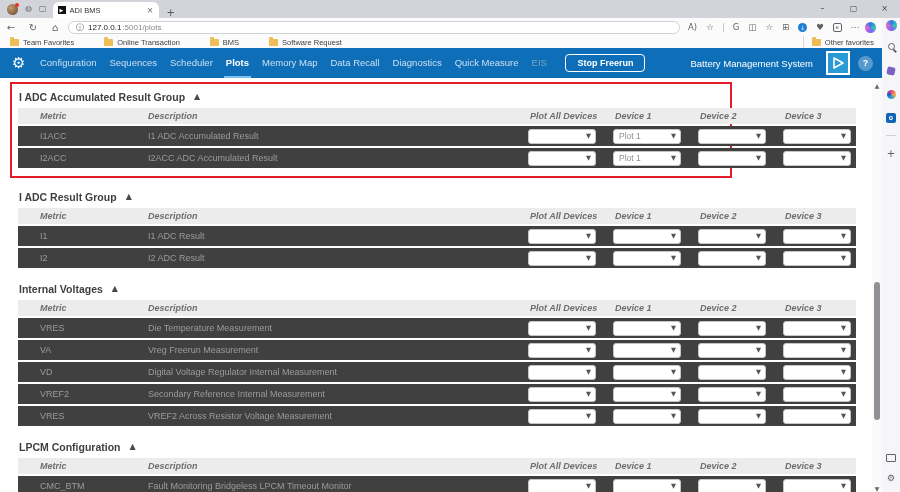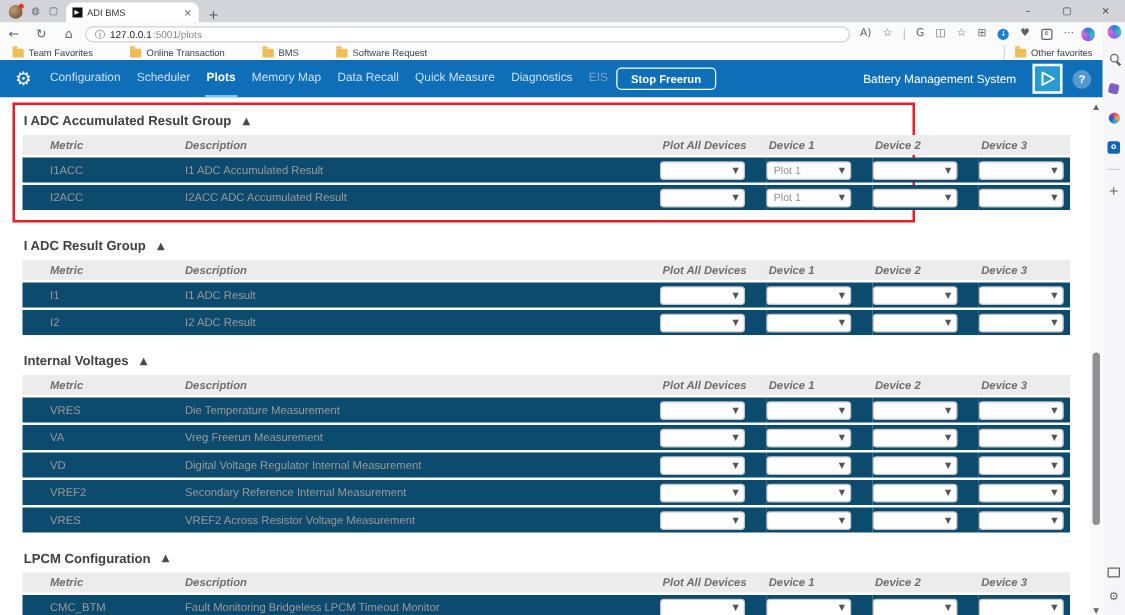--- a/index.html
+++ b/index.html
@@ -77,41 +77,41 @@
   .appnav { position:absolute; top:48px; left:0; width:882px; height:30px; background:#0e6eb8;
             display:flex; align-items:center; padding-left:12px; }
   .gear { color:#fff; font-size:15px; line-height:15px; margin-right:8px; }
   .nav-items { display:flex; align-items:center; height:30px;text-align:center; }
   .nav-item { color:rgba(255,255,255,0.78); font-size:9.5px; padding:0 6.5px; height:30px;
               line-height:30px; position:relative; white-space:nowrap; }
   .nav-item.active { color:#fff; font-weight:bold; }
   .nav-item.active::after { content:''; position:absolute; left:5px; right:5px; bottom:0;
                             height:2px; background:#7cc3ef; }
   .nav-item.disabled { color:rgba(255,228,196,0.45); }
-  .stop-btn { margin-left:0; border:1.5px solid #fff; border-radius:4px; background:transparent;
+  .stop-btn { margin-left:12px; border:1.5px solid #fff; border-radius:4px; background:transparent;
               color:#fff; font-weight:bold; font-size:9px; padding:3px 11px;
               font-family:"Liberation Sans", sans-serif; }
   .brand { margin-left:auto; color:#fff; font-size:9.5px; white-space:nowrap; }
   .play-btn { width:24px; height:24px; background:#2a9ad4; border:2px solid #fff; margin-left:13px;
               display:flex; align-items:center; justify-content:center; }
   .help-btn { width:15px; height:15px; border-radius:50%; background:rgba(255,255,255,0.3); color:#fff;
               font-size:9px; font-weight:bold; line-height:15px; text-align:center; margin:0 9px 0 8px; }
 
   
   .page { position:absolute; top:78px; left:0; width:882px; height:414px; background:#fff;
           overflow:hidden; padding-top:4px; }
   .group { width:838px; margin:10px 0 0 18px; }
   .group.highlight { width:722px; margin:0 0 0 10px; border:2px solid #e31e26; padding:4px 6px 6px 6px; }
   .group-title { height:18px; display:flex; align-items:center; gap:9px; padding-left:1px; }
   .group-title .gt-text { font-size:10.5px; font-weight:bold; color:#3f3f3f; white-space:nowrap; }
   .collapse { font-size:8px; color:#4a4a4a; line-height:8px; }
   table.grp { border-collapse:separate; border-spacing:0 2px; width:100%; table-layout:fixed; }
   th { background:#ececec; color:#6e6e6e; font-size:9px; font-weight:bold; text-align:left;
        height:16px; padding:0; white-space:nowrap; overflow:hidden;font-style:italic; }
-  td { background:#0c4a6e; color:#9b9b9b; font-size:9px; height:20px; padding:0;
+  td { background:#404040; color:#9b9b9b; font-size:9px; height:20px; padding:0;
        white-space:nowrap; overflow:hidden; vertical-align:middle; }
   .col-metric  { width:130px; } th.col-metric, td.col-metric { padding-left:22px; }
   .col-desc    { width:380px; }
   .col-dev     { width:85px; }  th.col-dev { padding-left:2px; }
   .col-dev-last{ width:73px; }  th.col-dev-last { padding-left:2px; }
   .dropdown { width:68px; height:15px; background:#fff; border:1px solid #c6c6c6; border-radius:3px;
               display:flex; align-items:center; justify-content:space-between; padding:0 4px 0 5px; }
   .dd-value { font-size:8.5px; color:#8f8f8f; }
   .dd-arrow { font-size:6.5px; color:#555; line-height:6.5px; }
 
@@ -224,26 +224,27 @@
     </div>
     <div class="s-item" style="top: 456px;">
       <span class="icon-gear-sm glyph">⚙</span>
     </div>
   </div>
 
 <div class="appnav">
   <span class="gear glyph">⚙</span>
   <div class="nav-items" id="nav-items">
       <div class="nav-item">Configuration</div>
+      <div class="nav-item">Sequences</div>
       <div class="nav-item">Scheduler</div>
       <div class="nav-item active">Plots</div>
       <div class="nav-item">Memory Map</div>
       <div class="nav-item">Data Recall</div>
+      <div class="nav-item">Diagnostics</div>
       <div class="nav-item">Quick Measure</div>
-      <div class="nav-item">Diagnostics</div>
       <div class="nav-item disabled">EIS</div>
     </div>
   <button class="stop-btn">Stop Freerun</button>
   <span class="brand">Battery Management System</span>
   <span class="play-btn">
     <svg width="14" height="14" viewBox="0 0 14 14">
       <polygon points="3,2 12,7 3,12" fill="#2a9ad4" stroke="#ffffff" stroke-width="1.6" stroke-linejoin="round"></polygon>
     </svg>
   </span>
   <span class="help-btn">?</span>

